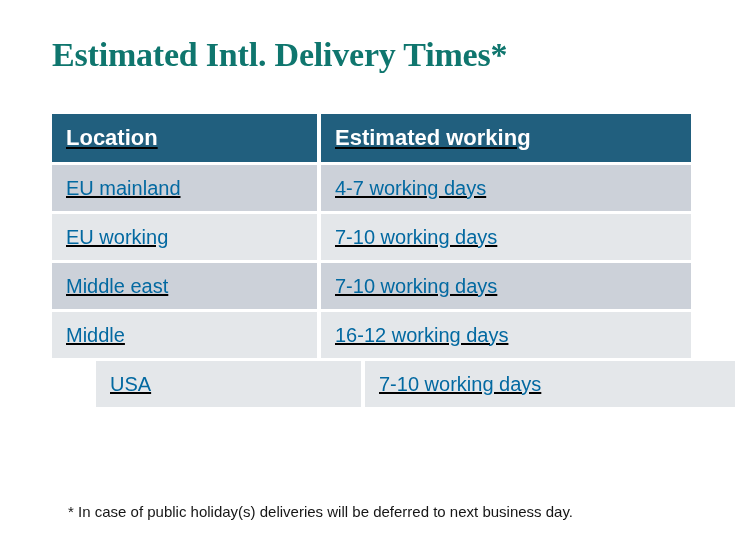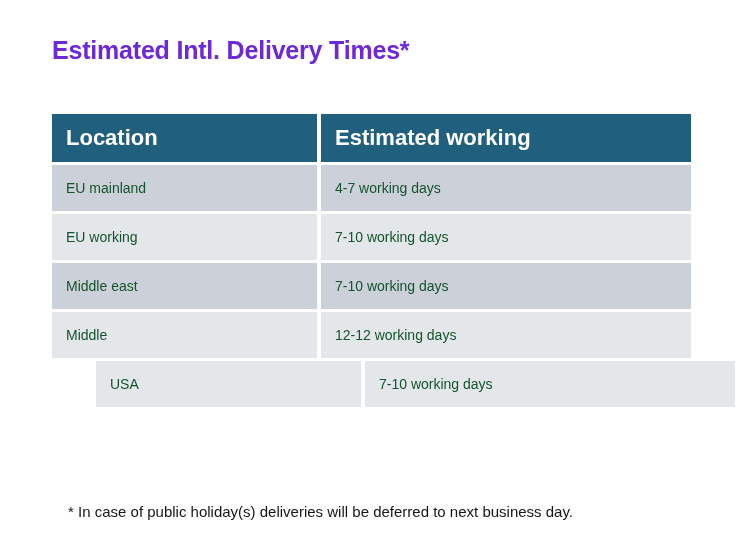--- a/index.html
+++ b/index.html
@@ -17,49 +17,51 @@
     position: relative;
     width: 745px;
     height: 536px;
     background: #ffffff;
     box-sizing: border-box;
   }
   .title {
     position: absolute;
     left: 52px;
     top: 36px;
-    font-size: 25px;
+    font-size: 34px;
     font-weight: bold;
-    color: #6d28d9;
+    color: #0f766e;
     letter-spacing: -0.2px;
     white-space: nowrap;
+    font-family: Liberation Serif, serif;
   }
   .table {
     position: absolute;
     left: 52px;
     top: 114px;
     width: 591px;
+    text-decoration: underline;
   }
   .row {
     display: flex;
     width: 100%;
     margin-bottom: 3px;
   }
   .row:last-child {
     margin-bottom: 0;
     padding-left: 44px;
   }
   .cell {
     box-sizing: border-box;
     display: flex;
     align-items: center;
     height: 46px;
     padding-left: 14px;
-    font-size: 14px;
-    color: #14532d;
+    font-size: 20px;
+    color: #0369a1;
     overflow: hidden;
     white-space: nowrap;
   }
   .col-location {
     width: 265px;
     flex: 0 0 265px;
     margin-right: 4px;
   }
   .col-delivery {
     width: 370px;
@@ -111,21 +113,21 @@
       <div class="cell col-delivery">7-10 working days</div>
     </div>
 
     <div class="row row-shade-dark">
       <div class="cell col-location">Middle east</div>
       <div class="cell col-delivery">7-10 working days</div>
     </div>
 
     <div class="row row-shade-light">
       <div class="cell col-location">Middle</div>
-      <div class="cell col-delivery">12-12 working days</div>
+      <div class="cell col-delivery">16-12 working days</div>
     </div>
 
 
     <div class="row row-shade-light">
       <div class="cell col-location">USA</div>
       <div class="cell col-delivery">7-10 working days</div>
     </div>
 
   </div>
 

